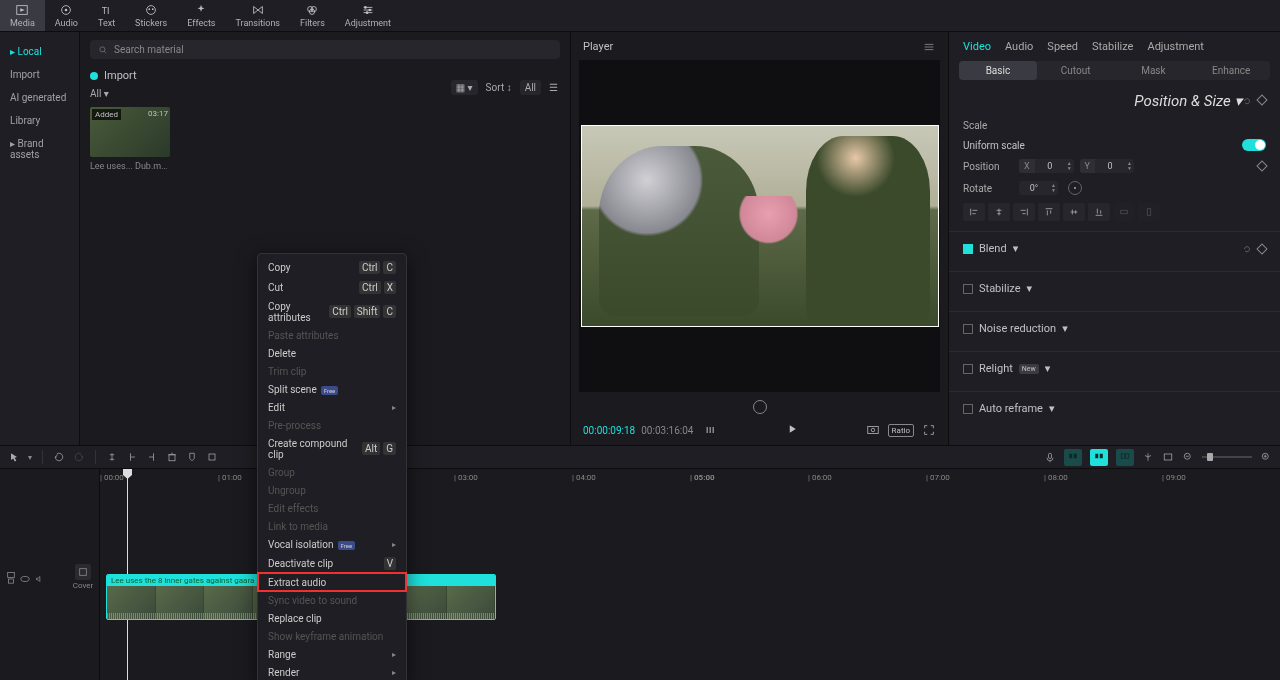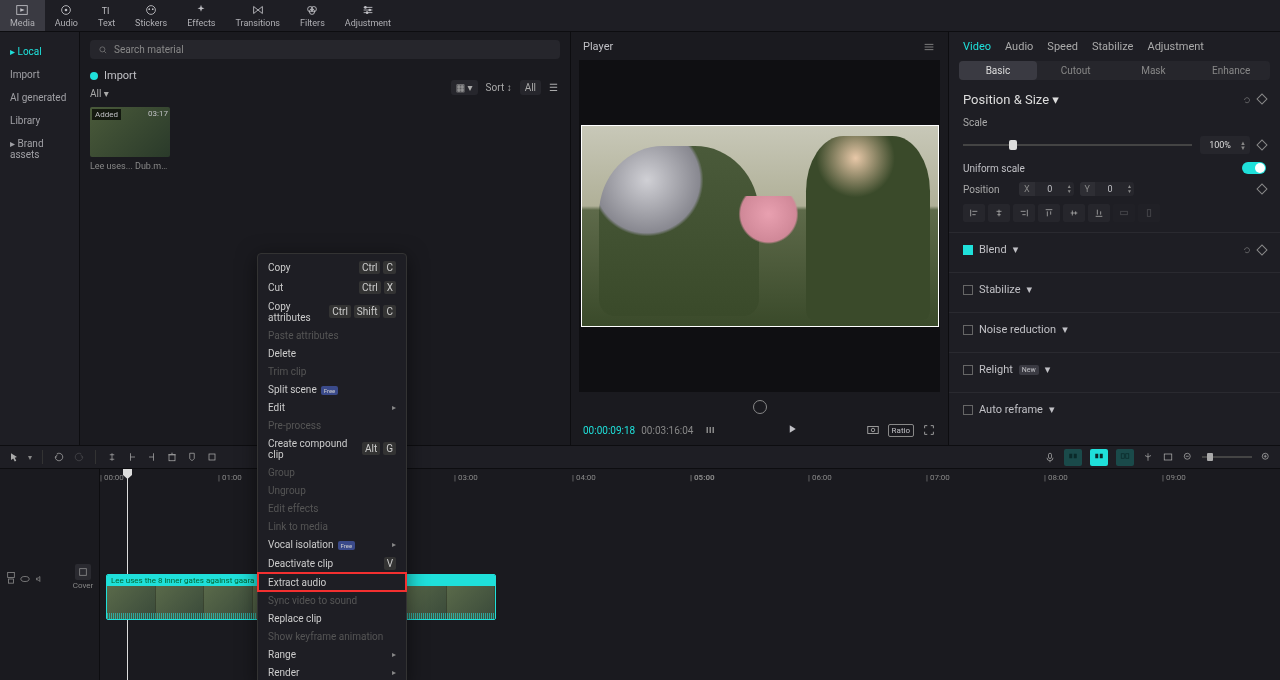--- a/index.html
+++ b/index.html
@@ -50,21 +50,21 @@
 .pc-right svg { width:14px; fill:#aaa; }
 .ratio-ind { border:1px solid #888; font-size:8px; padding:1px 3px; border-radius:2px; }
 
 .props-panel { width:332px; background:#1e1e24; border-left:1px solid #0d0d10; overflow:hidden; }
 .props-tabs { display:flex; gap:14px; padding:8px 14px; font-size:11px; }
 .props-tabs .t { color:#aaa; cursor:pointer; }
 .props-tabs .t.active { color:#1fe0da; }
 .sub-tabs { display:flex; background:#26262c; margin:0 10px; border-radius:4px; }
 .sub-tabs .st { flex:1; text-align:center; padding:4px; font-size:10px; color:#888; cursor:pointer; }
 .sub-tabs .st.active { background:#3a3a42; color:#ddd; border-radius:4px; }
-.section-h { display:flex; align-items:center; justify-content:space-between; padding:12px 14px 6px; font-size:13px; }
+.section-h { display:flex; align-items:center; justify-content:flex-end; padding:12px 14px 6px; font-size:15px;font-style:italic; }
 .section-h .title { color:#ddd; }
 .section-h .kficons { display:flex; gap:6px; }
 .section-h .kficons svg { width:10px; fill:#888; }
 .prop-row { display:flex; align-items:center; padding:4px 14px; font-size:10px; gap:8px; }
 .prop-row .lbl { width:50px; color:#aaa; }
 .slider { flex:1; height:2px; background:#444; position:relative; }
 .slider::after { content:""; position:absolute; left:20%; top:-4px; width:8px; height:10px; background:#ddd; border-radius:2px; }
 .spin { display:flex; align-items:center; background:#26262c; border-radius:3px; padding:2px 4px; gap:4px; height:18px; }
 .spin .v { width:32px; text-align:center; font-size:9px; color:#ddd; }
 .spin .arrows { display:flex; flex-direction:column; font-size:6px; line-height:5px; color:#888; }
@@ -285,46 +285,46 @@
       <span class="kficons">
           <svg viewBox="0 0 16 16">
             <path d="M4 8a4 4 0 1 1 1 3" fill="none" stroke="#888"></path>
           </svg>
           <span class="kf-dia"></span>
         </span>
     </div>
     <div class="prop-row">
       <span class="lbl">Scale</span>
     </div>
-    <div class="prop-row">
-      <div class="slider"></div>
-      <div class="spin">
-          <span class="v">100%</span>
-          <span class="arrows">▲<br>▼</span>
-        </div>
-      <span class="kf-dia"></span>
-    </div>
     <div class="prop-row" style="justify-content:space-between">
       <span>Uniform scale</span>
       <span class="toggle"></span>
     </div>
     <div class="pos-row">
       <span class="lbl">Position</span>
       <span class="input-group">
           <span class="tag">X</span>
           <span class="val">0</span>
           <span class="arrows">▲<br>▼</span>
         </span>
       <span class="input-group">
           <span class="tag">Y</span>
           <span class="val">0</span>
           <span class="arrows">▲<br>▼</span>
         </span>
       <span style="flex:1"></span>
       <span class="kf-dia"></span>
+    </div>
+    <div class="pos-row">
+      <span class="lbl">Rotate</span>
+      <span class="input-group">
+          <span class="val">0°</span>
+          <span class="arrows">▲<br>▼</span>
+        </span>
+      <span style="width:14px;height:14px;border:1px solid #666;border-radius:50%;margin-left:4px;background:radial-gradient(circle,#888 0 1px,transparent 1px)"></span>
     </div>
     <div class="align-btns">
       <span class="ab">
           <svg viewBox="0 0 12 12">
             <path d="M2 2v8M4 4h6M4 8h4" stroke="#aaa"></path>
           </svg>
         </span>
       <span class="ab">
           <svg viewBox="0 0 12 12">
             <path d="M6 2v8M3 4h6M4 8h4" stroke="#aaa"></path>

